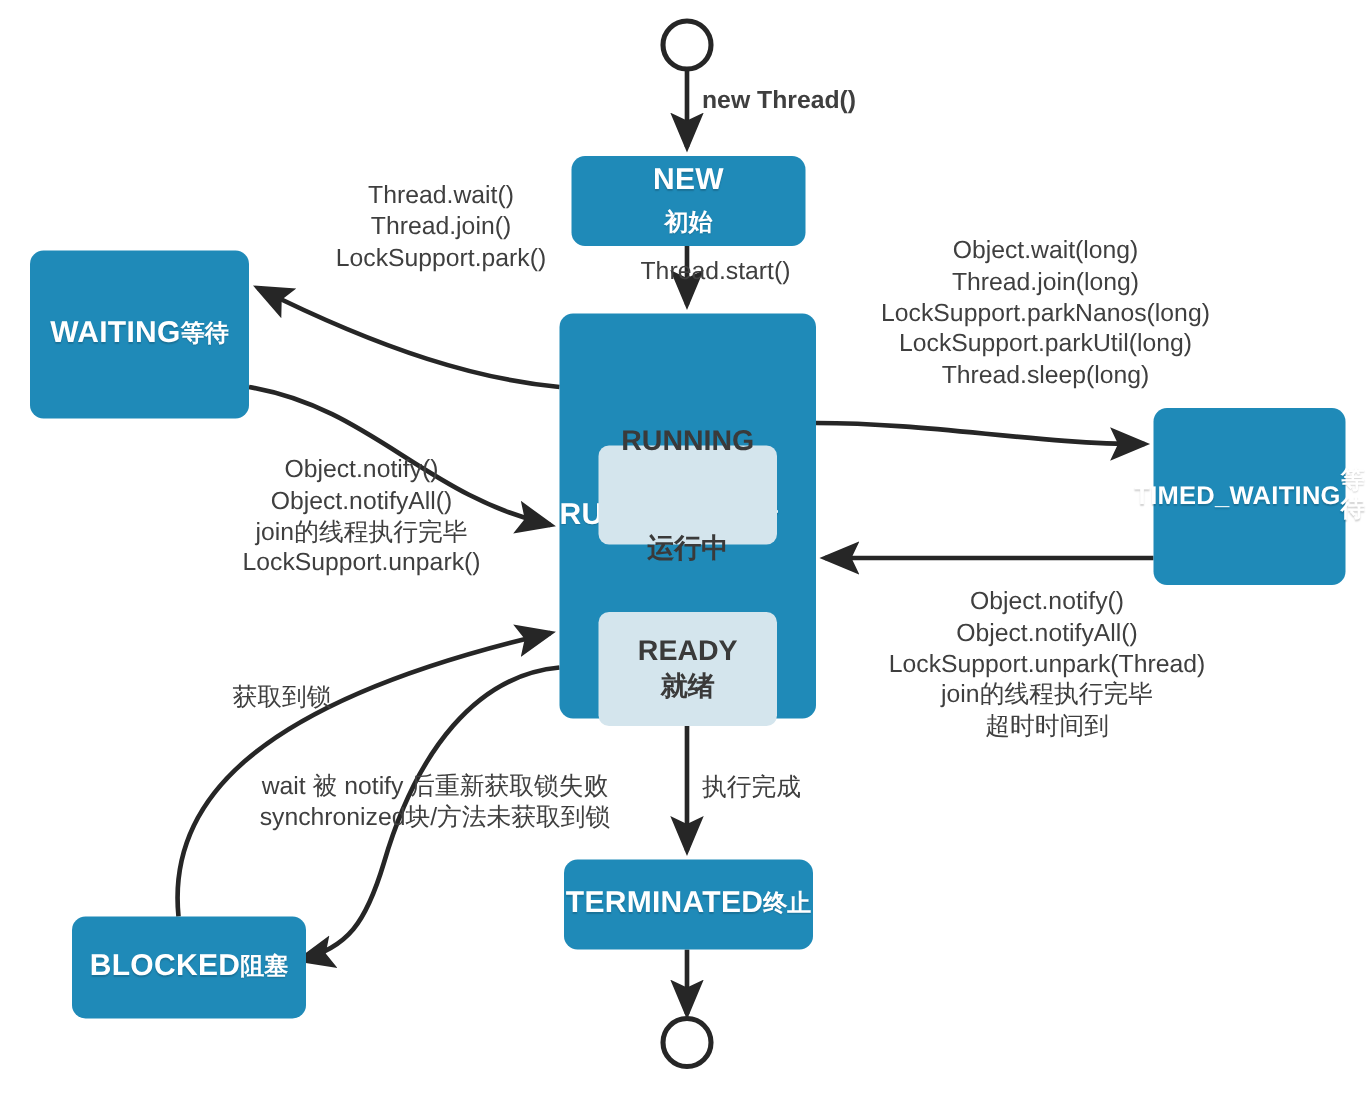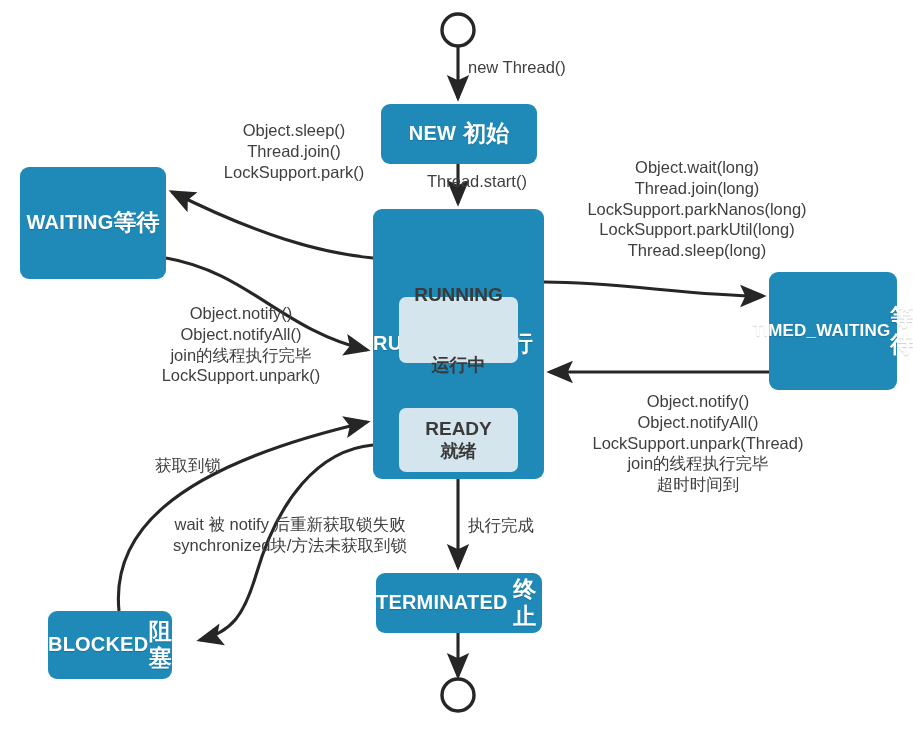--- a/index.html
+++ b/index.html
@@ -36,29 +36,29 @@
     display: flex;
     flex-direction: row;
     align-items: center;
     justify-content: center;
     font-weight: bold;
     line-height: 1.18;
     text-align: center;
     text-shadow: 0 1px 1px rgba(0,0,0,0.18);
   }
   .state .en { font-size: 20px; letter-spacing: 0.2px; }
-  .state .zh { font-size: 23px; }
-  .state.one-line { flex-direction: row; gap: 7px; }
+  .state .zh { font-size: 16px; }
+  .state.one-line { flex-direction: column; gap: 7px; }
 
   #state-new      { left: 381px; top: 104px;  width: 156px; height: 60px; }
   #state-waiting  { left: 20px;  top: 167px;  width: 146px; height: 112px; }
   #state-runnable { left: 373px; top: 209px;  width: 171px; height: 270px;
                     justify-content: flex-start; }
   #state-timed    { left: 769px; top: 272px;  width: 128px; height: 118px; }
-  #state-blocked  { left: 48px;  top: 611px;  width: 124px; height: 68px; }
+  #state-blocked  { left: 48px;  top: 611px;  width: 156px; height: 68px; }
   #state-terminated { left: 376px; top: 573px; width: 166px; height: 60px; }
 
   #state-timed .en { font-size: 17px; line-height: 1.1; }
 
   
   .substate {
     position: absolute;
     box-sizing: border-box;
     background: #d4e5ed;
     border-radius: 7px;
@@ -67,33 +67,33 @@
     flex-direction: column;
     align-items: center;
     justify-content: center;
     font-weight: bold;
     line-height: 1.2;
     text-align: center;
   }
   .substate .en { font-size: 19px; }
   .substate .zh { font-size: 18px; }
   #sub-running { left: 399px; top: 297px; width: 119px; height: 66px; gap: 48px; }
-  #sub-ready   { left: 399px; top: 408px; width: 119px; height: 64px; }
+  #sub-ready   { left: 399px; top: 408px; width: 119px; height: 76px; }
 
   
   .lbl {
     position: absolute;
     color: #3f3f3f;
     font-size: 16.5px;
     line-height: 1.26;
     white-space: pre;
     text-align: center;
   }
 
-  #lbl-new-thread    { left: 468px; top: 57px;  }
+  #lbl-new-thread    { left: 468px; top: 57px; font-weight: bold;  }
   #lbl-thread-start  { left: 427px; top: 171px; }
   #lbl-to-waiting    { left: 196px; top: 120px; width: 196px; }
   #lbl-from-waiting  { left: 118px; top: 303px; width: 246px; }
   #lbl-to-timed      { left: 552px; top: 157px; width: 290px; text-align: center; }
   #lbl-from-timed    { left: 548px; top: 391px; width: 300px; }
   #lbl-get-lock      { left: 155px; top: 455px; }
   #lbl-to-blocked    { left: 140px; top: 514px; width: 300px; }
   #lbl-finish        { left: 468px; top: 515px; }
 </style>
 </head>
@@ -179,21 +179,21 @@
     <span class="zh">运行中</span>
   </div>
 
   <div class="substate" id="sub-ready">
     <span class="en">READY</span>
     <span class="zh">就绪</span>
   </div>
 
   <div class="lbl" id="lbl-new-thread">new Thread()</div>
   <div class="lbl" id="lbl-thread-start">Thread.start()</div>
-  <div class="lbl" id="lbl-to-waiting">Object.sleep()
+  <div class="lbl" id="lbl-to-waiting">Thread.wait()
 Thread.join()
 LockSupport.park()</div>
   <div class="lbl" id="lbl-from-waiting">Object.notify()
 Object.notifyAll()
 join的线程执行完毕
 LockSupport.unpark()</div>
   <div class="lbl" id="lbl-to-timed">Object.wait(long)
 Thread.join(long)
 LockSupport.parkNanos(long)
 LockSupport.parkUtil(long)

